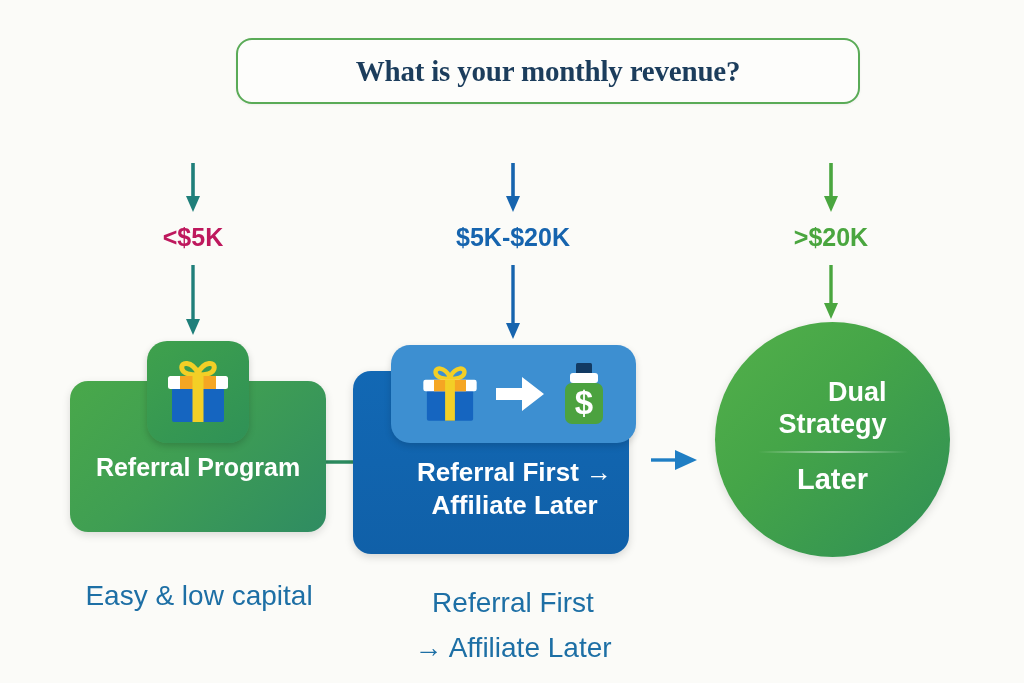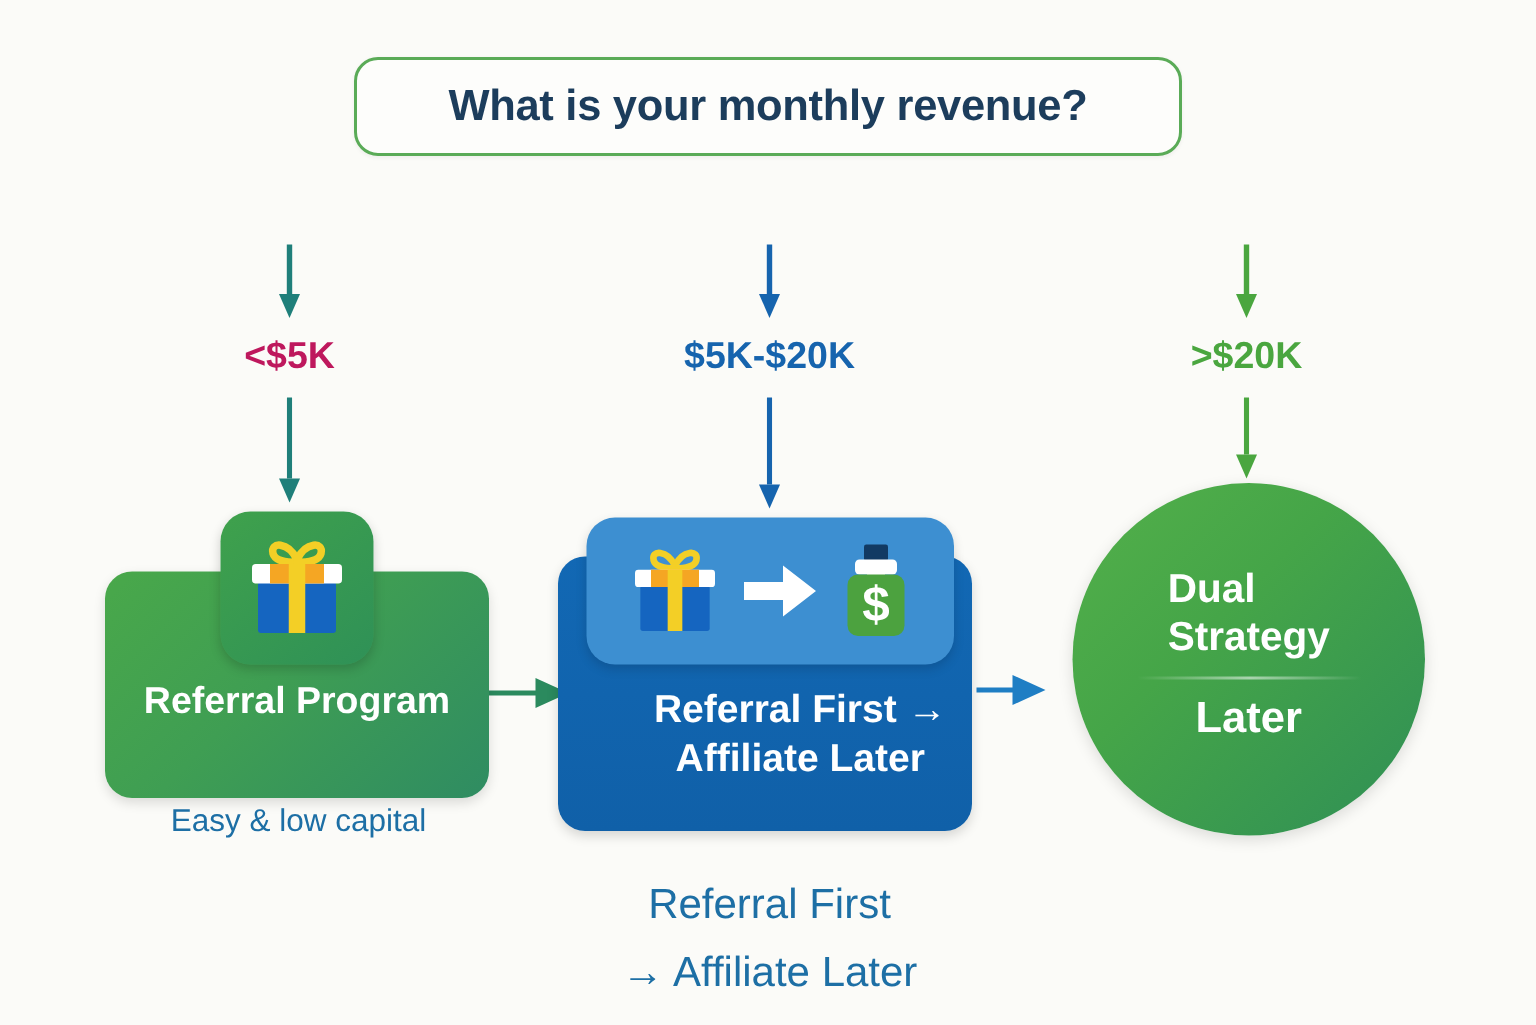--- a/index.html
+++ b/index.html
@@ -27,30 +27,31 @@
     width: 1024px;
     height: 683px;
     pointer-events: none;
   }
 
   
   #question-box {
     position: absolute;
     left: 236px;
     top: 38px;
-    width: 552px;
+    width: 624px;
     height: 66px;
     box-sizing: border-box;
     background: #fdfdfb;
     border: 2.5px solid #5aab57;
     border-radius: 16px;
     display: flex;
     align-items: center;
     justify-content: center;
     box-shadow: 0 1px 3px rgba(0,0,0,0.05);
+    font-family: Liberation Serif, serif;
   }
   #question-box .q-text {
     font-size: 29px;
     font-weight: bold;
     color: #1c3d5c;
     letter-spacing: -0.2px;
     white-space: nowrap;
   }
 
   
@@ -85,21 +86,21 @@
     box-shadow: 0 3px 8px rgba(0,0,0,0.13);
   }
   #card-referral .card-title {
     font-size: 25px;
     font-weight: bold;
     padding: 0 10px;
     margin-top: 22px;
     line-height: 1.15;
   }
   #card-hybrid {
-    left: 372px;
+    left: 353px;
     top: 371px;
     width: 276px;
     height: 183px;
     background: linear-gradient(180deg, #1268b4 0%, #1060a8 100%);
     box-shadow: 0 3px 8px rgba(0,0,0,0.15);
     padding-left: 47px;
   }
   #card-hybrid .card-title {
     font-size: 26px;
     font-weight: bold;
@@ -148,21 +149,21 @@
     width: 235px;
     height: 235px;
     border-radius: 50%;
     background: linear-gradient(135deg, #53b04a 0%, #45a548 40%, #2f8f56 100%);
     box-shadow: 0 3px 10px rgba(0,0,0,0.13);
     display: flex;
     flex-direction: column;
     align-items: center;
     justify-content: center;
     color: #ffffff;
-    text-align: left;
+    text-align: right;
   }
   #circle-dual .dual-title {
     font-size: 27px;
     font-weight: bold;
     line-height: 1.16;
     margin-top: -6px;
   }
   #circle-dual .dual-title .line { display: block; }
   #circle-dual .dual-divider {
     width: 150px;
@@ -178,22 +179,22 @@
   
   .caption {
     position: absolute;
     transform: translateX(-50%);
     text-align: center;
     color: #1d6fa5;
     white-space: nowrap;
   }
   #caption-referral {
     left: 199px;
-    top: 536px;
-    font-size: 21px;
+    top: 580px;
+    font-size: 28px;
   }
   #caption-hybrid {
     left: 513px;
     top: 580px;
     font-size: 28px;
     line-height: 1.62;
   }
   #caption-hybrid .line { display: block; }
 </style>
 </head>

